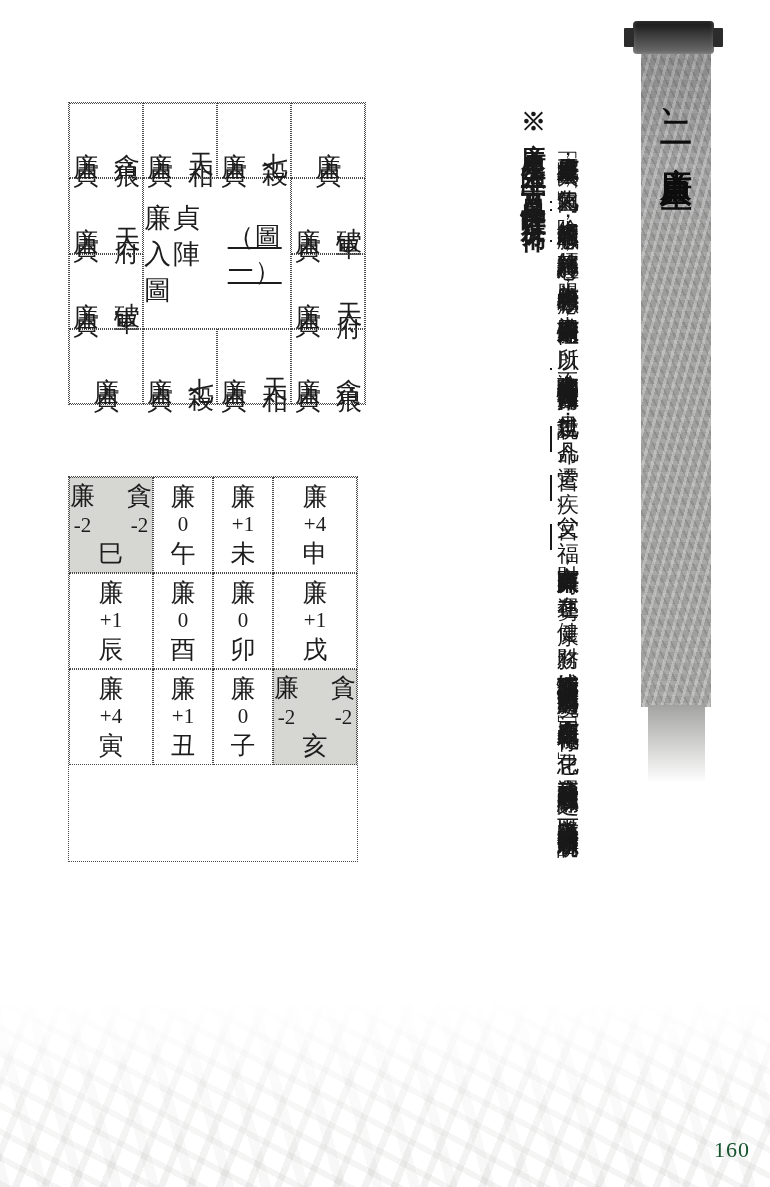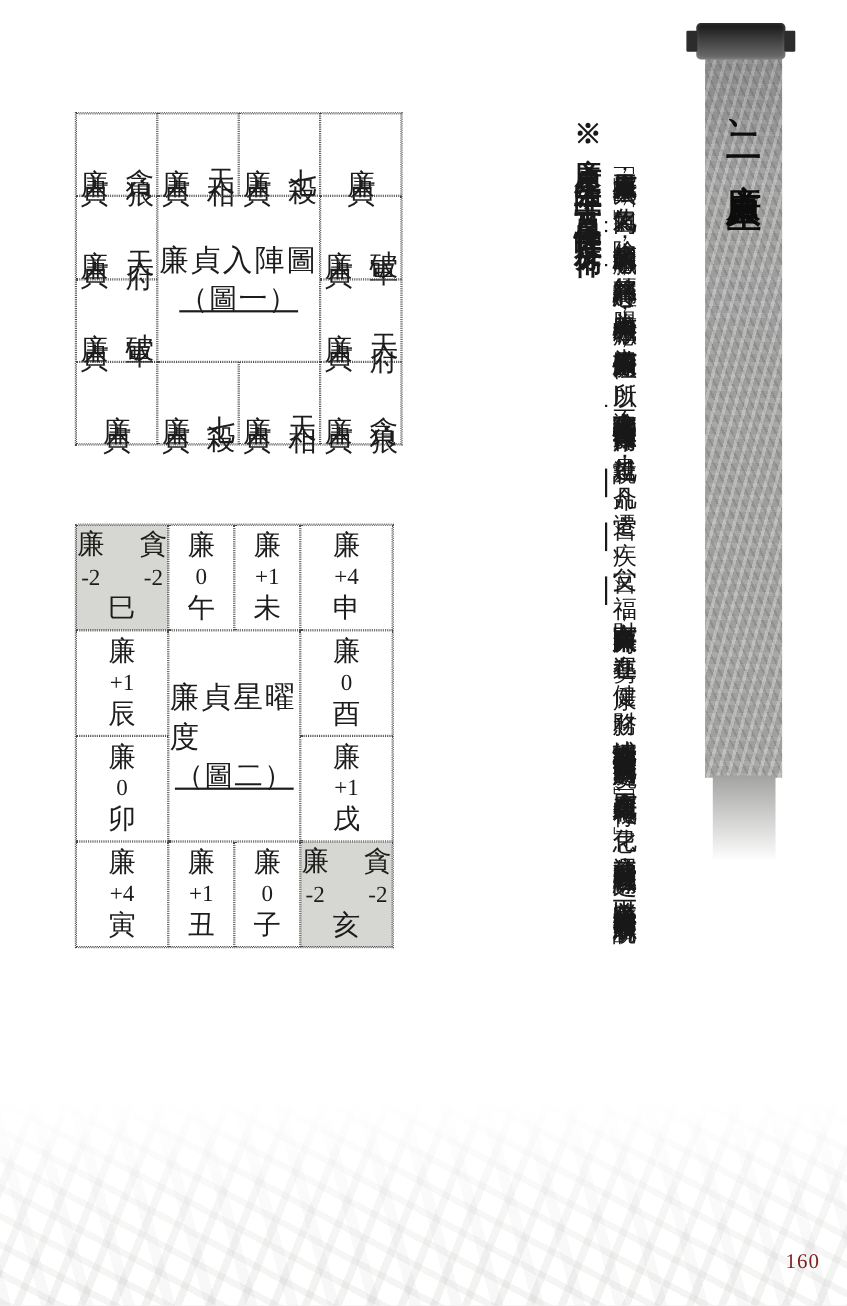--- a/index.html
+++ b/index.html
@@ -75,35 +75,35 @@
     border:1px dotted #4a4a4a;
   }
   .ftable > div{
     border:1px dotted #4a4a4a;
     display:flex;align-items:center;justify-content:center;
   }
   .t1{left:68px;top:102px;width:296px;height:301px;
       grid-template-columns:repeat(4,1fr);grid-template-rows:repeat(4,1fr);}
   .t2{left:68px;top:476px;width:288px;height:384px;
       grid-template-columns:repeat(4,1fr);grid-template-rows:repeat(4,1fr);}
-  .fcenter{grid-column:2/4;grid-row:2/4;flex-direction:column;}
+  .fcenter{grid-column:2/4;grid-row:2/4;flex-direction:row;}
   .ftitle{font-size:27px;letter-spacing:2px;}
   .fsub{font-size:26px;letter-spacing:1px;text-decoration:underline;}
   .starpair{display:flex;gap:15px;justify-content:center;}
   .star{writing-mode:vertical-rl;text-orientation:mixed;font-size:26px;letter-spacing:9px;line-height:1;}
   .t2cell{flex-direction:column;gap:3px;}
   .t2 .sname{font-size:25px;line-height:1.1;}
   .t2 .sval{font-size:21px;line-height:1.1;}
   .t2 .sbranch{font-size:25px;line-height:1.1;}
   .pair{display:flex;gap:32px;justify-content:center;}
   .pcol{display:flex;flex-direction:column;align-items:center;gap:4px;}
   .shaded{background:#d6d6d2;}
   
   .page-number{
-    position:absolute;left:714px;top:1137px;font-size:19px;letter-spacing:1px;color:#7f1d1d;
+    position:absolute;left:714px;top:1137px;font-size:22px;letter-spacing:1px;color:#14532d;
   }
 </style>
 </head>
 <body>
 
 <div class="page">
 
   <div class="watermark"></div>
 
   <div class="banner-strip"></div>
@@ -224,24 +224,20 @@
     <div class="t2cell">
       <span class="sname">廉</span>
       <span class="sval">+4</span>
       <span class="sbranch">申</span>
     </div>
     <div class="t2cell">
       <span class="sname">廉</span>
       <span class="sval">+1</span>
       <span class="sbranch">辰</span>
     </div>
-    <div class="fcenter">
-      <span class="ftitle">廉貞星曜度</span>
-      <span class="fsub">（圖二）</span>
-    </div>
     <div class="t2cell">
       <span class="sname">廉</span>
       <span class="sval">0</span>
       <span class="sbranch">酉</span>
     </div>
     <div class="t2cell">
       <span class="sname">廉</span>
       <span class="sval">0</span>
       <span class="sbranch">卯</span>
     </div>

